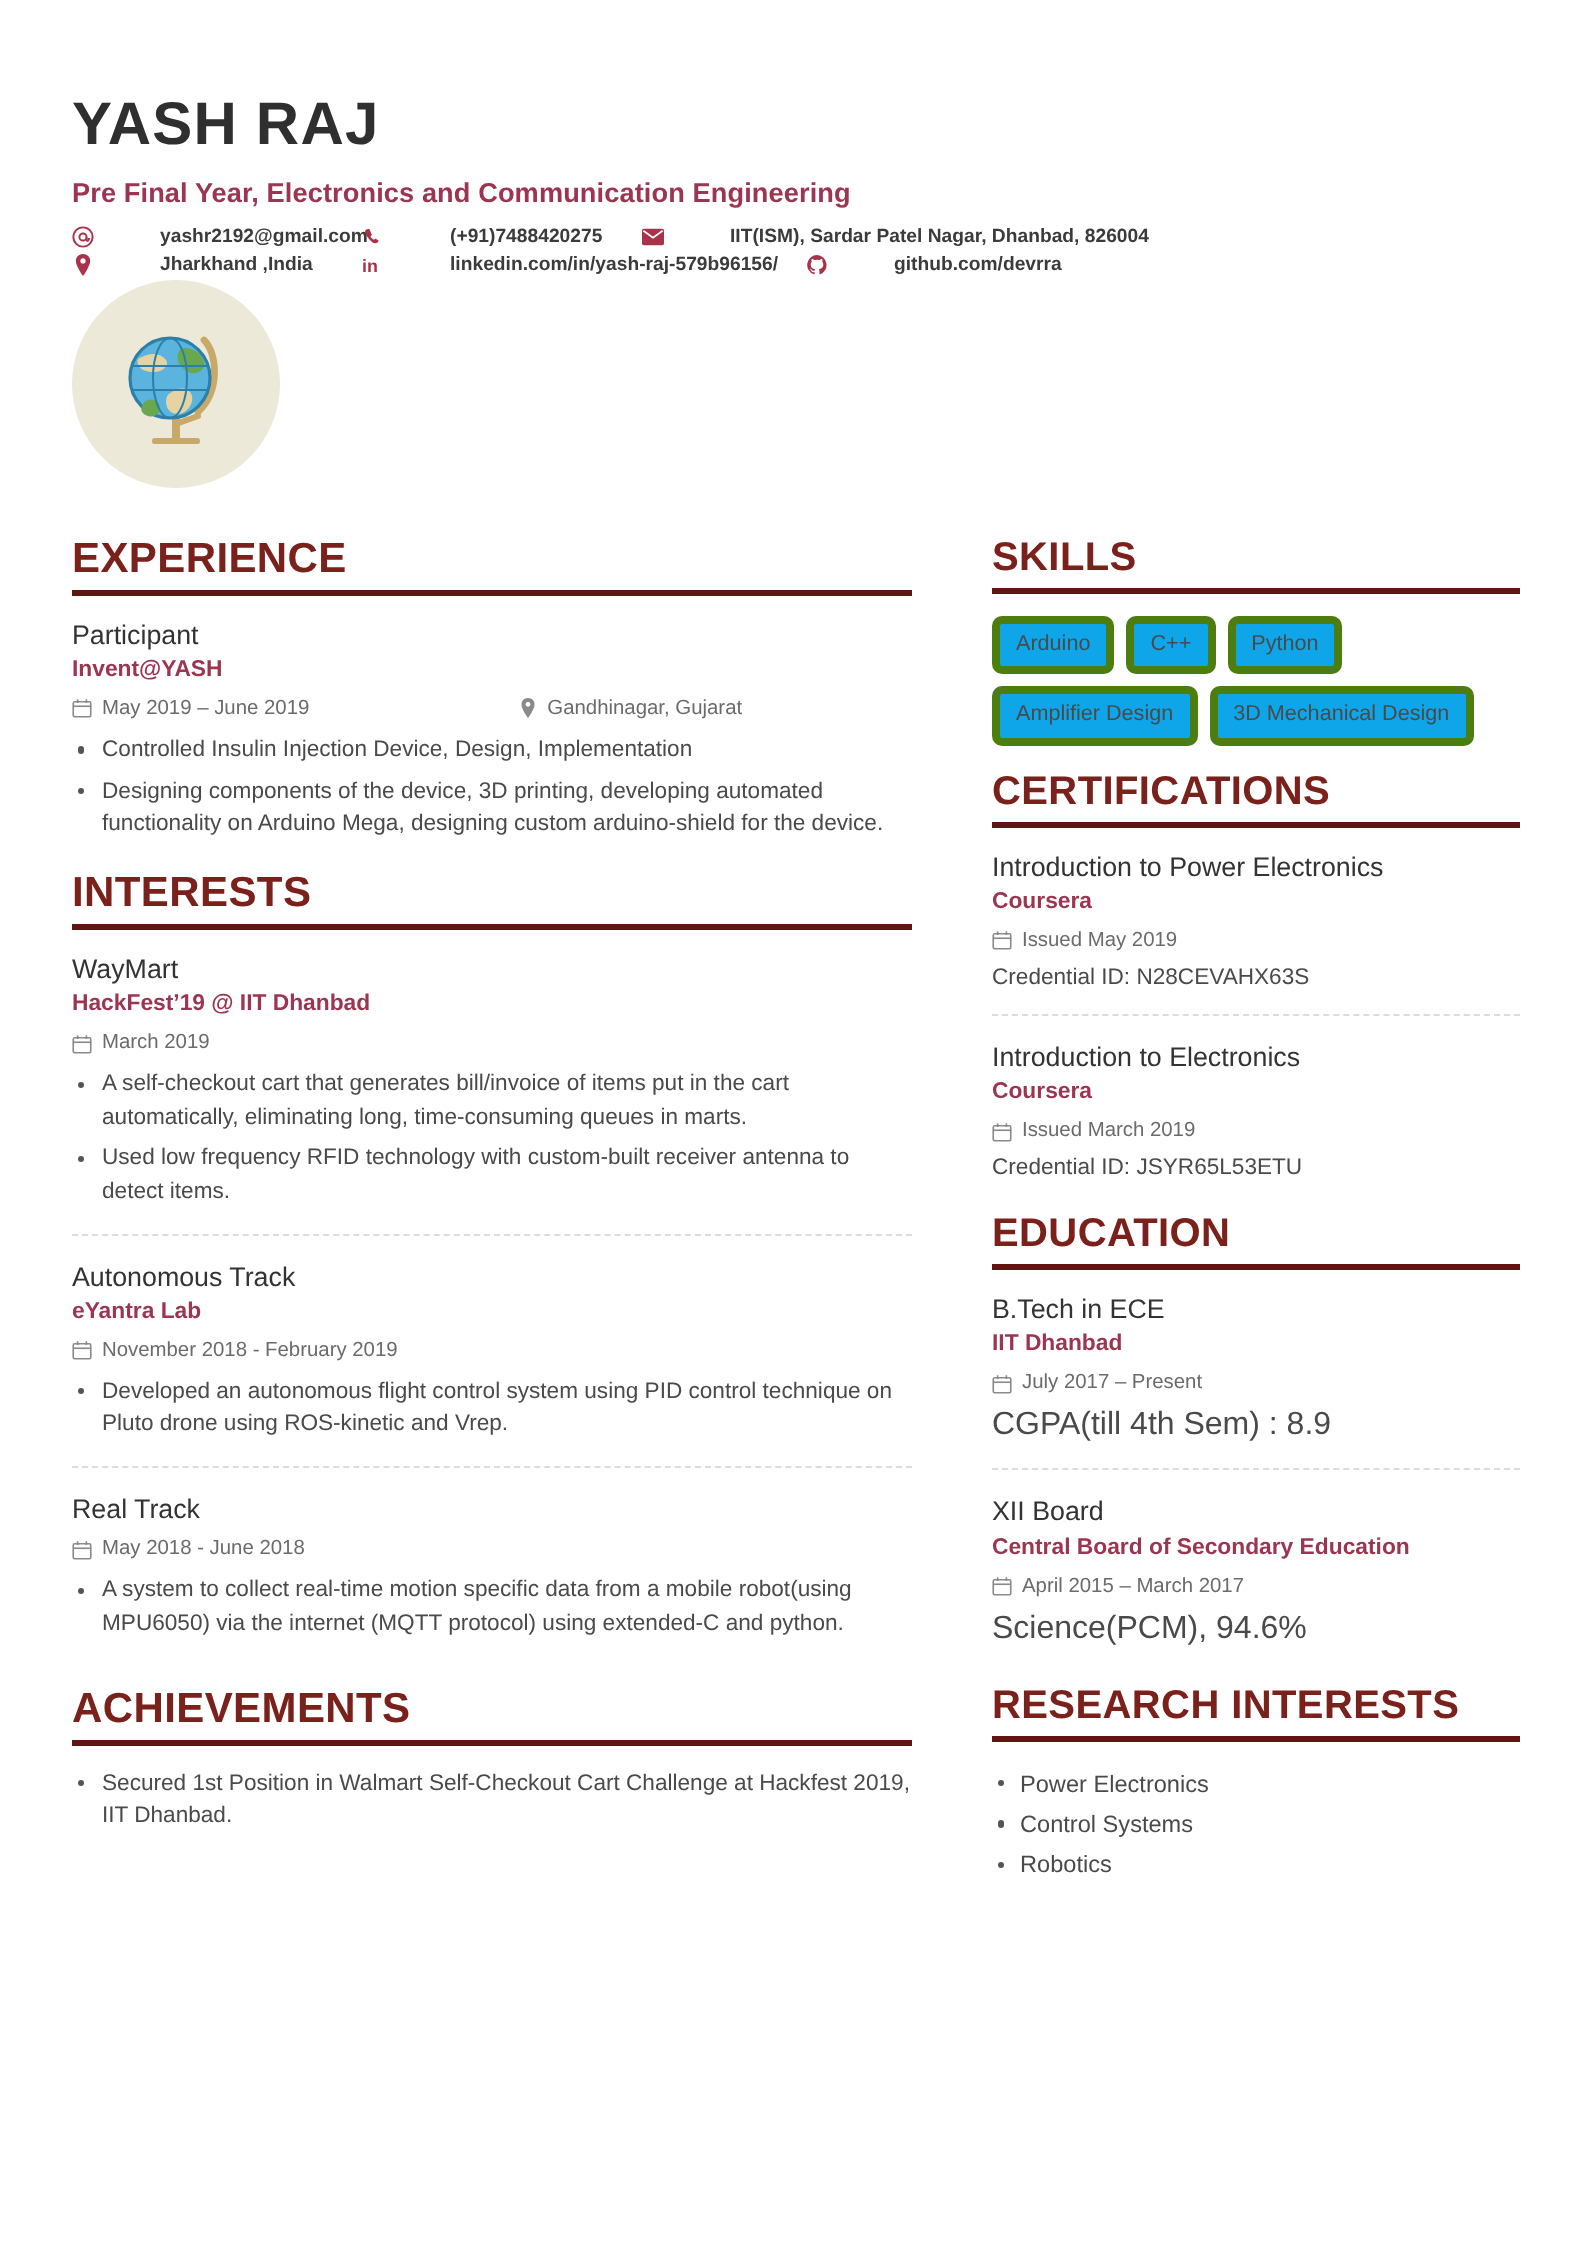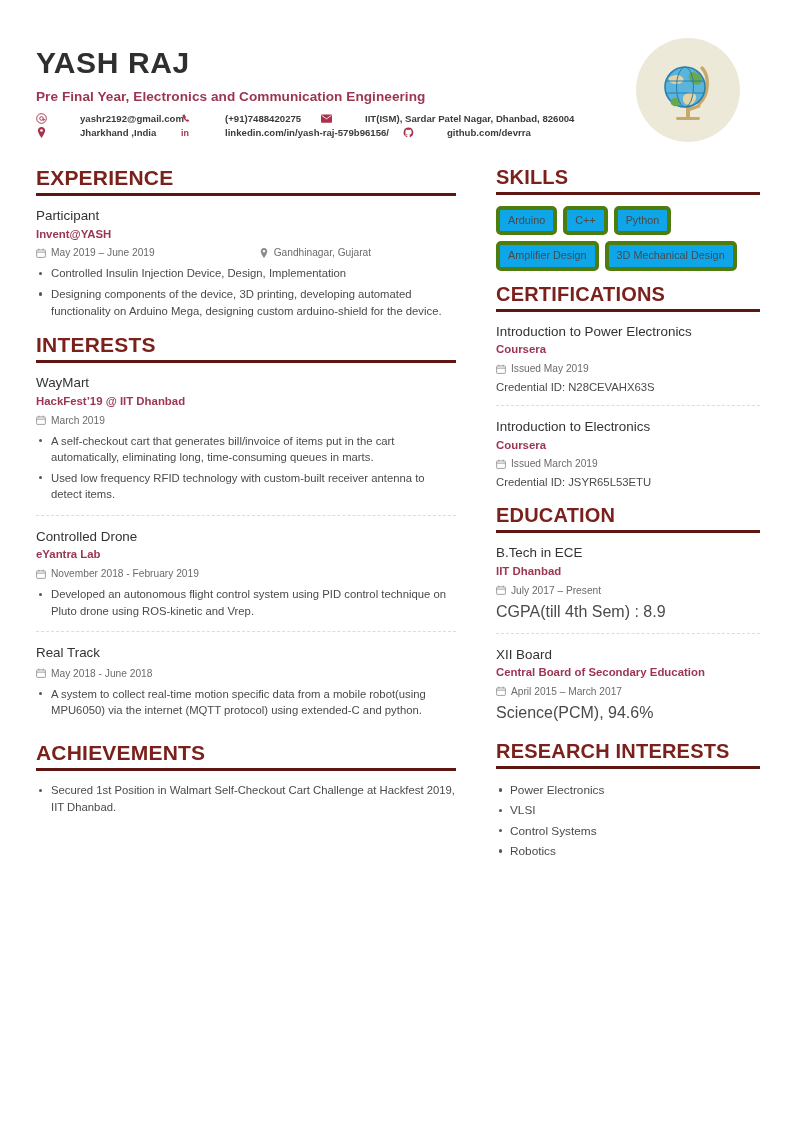--- a/index.html
+++ b/index.html
@@ -16,20 +16,21 @@
     background: #ffffff;
     padding: 36px 30px 0 36px;
   }
 
   
   .header {
     display: flex;
     align-items: flex-start;
     justify-content: space-between;
     padding-right: 24px;
+    flex-direction: column;
   }
   .header-left { flex: 1; padding-top: 10px; }
   .name {
     font-size: 30px;
     font-weight: 700;
     letter-spacing: 0.6px;
     color: #2f2f2f;
     line-height: 1.12;
   }
   .subtitle {
@@ -370,21 +371,21 @@
           </div>
           <ul class="bullets">
             <li>A self-checkout cart that generates bill/invoice of items put in the cart automatically, eliminating long, time-consuming queues in marts.</li>
             <li>Used low frequency RFID technology with custom-built receiver antenna to detect items.</li>
           </ul>
         </div>
 
         <hr class="dash-sep">
 
         <div class="entry">
-          <div class="entry-title">Controlled Drone</div>
+          <div class="entry-title">Autonomous Track</div>
           <div class="entry-org">eYantra Lab</div>
           <div class="meta-row">
             <span class="meta">
               <span class="mi">
                 <svg width="10" height="10" viewBox="0 0 16 16">
                     <rect x="1" y="3" width="14" height="12" rx="1.2" fill="none" stroke="#8a8a8a" stroke-width="1.3"></rect>
                     <path d="M1 6.6h14" stroke="#8a8a8a" stroke-width="1.3"></path>
                     <path d="M4.5 1v3M11.5 1v3" stroke="#8a8a8a" stroke-width="1.3"></path>
                   </svg>
               </span>
@@ -525,20 +526,19 @@
           </div>
           <div class="extra-line">Science(PCM), 94.6%</div>
         </div>
       </div>
 
       <div class="section" style="margin-top:18px">
         <div class="section-title">RESEARCH INTERESTS</div>
         <div class="section-rule"></div>
         <ul class="plain-list">
           <li>Power Electronics</li>
-          <li>VLSI</li>
           <li>Control Systems</li>
           <li>Robotics</li>
         </ul>
       </div>
     </div>
   </div>
 </div>
 
 </body></html>

